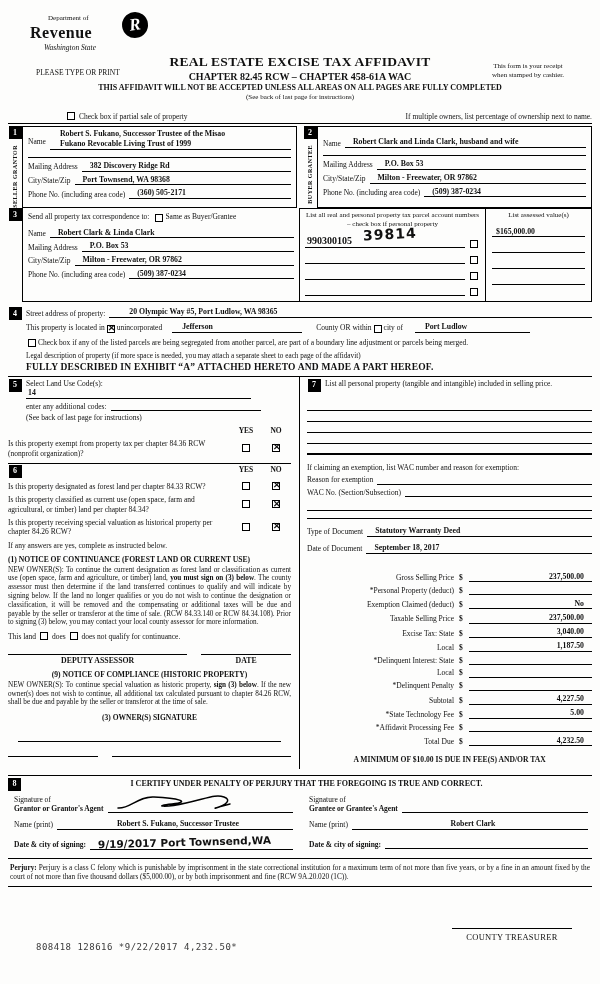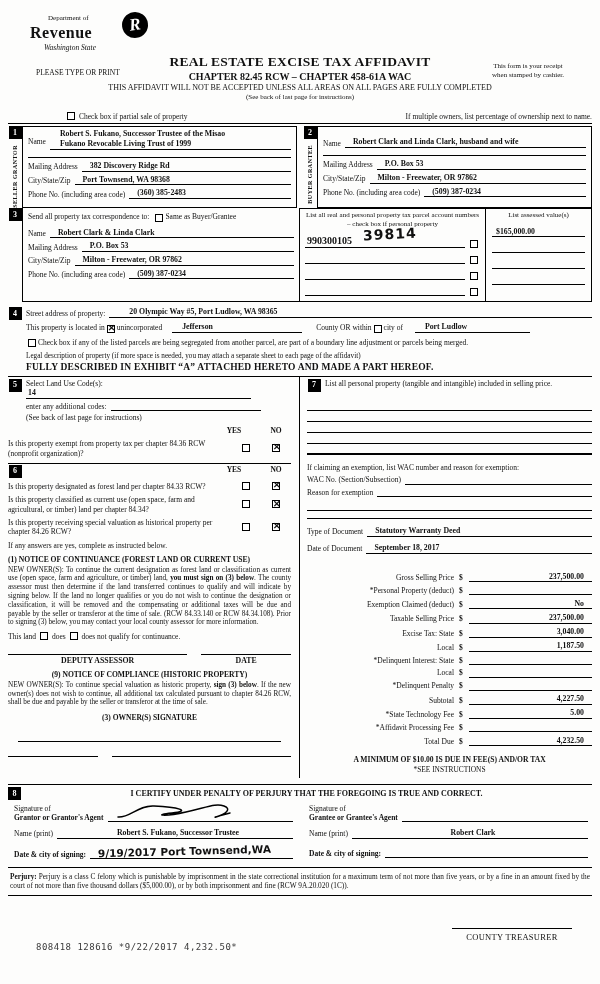--- a/index.html
+++ b/index.html
@@ -16,21 +16,21 @@
   .logo { position:absolute; left:22px; top:0; width:130px; }
   .logo-dept { font-size:7px; margin-left:18px; }
   .logo-rev { font-size:16px; font-weight:bold; letter-spacing:.5px; }
   .logo-state { font-size:7.5px; font-style:italic; margin-left:14px; }
   .logo-glyph { position:absolute; left:92px; top:-2px; width:26px; height:26px;
     background:#000; border-radius:50%; color:#fff; font-weight:bold; font-size:17px;
     display:flex; align-items:center; justify-content:center; font-style:italic;
     transform:rotate(-8deg); }
   .hdr-title { text-align:center; font-size:13.5px; font-weight:bold; padding-top:40px; letter-spacing:.3px; }
   .hdr-chapter { text-align:center; font-size:10px; font-weight:bold; }
-  .hdr-warn { text-align:center; font-size:8px; font-weight:normal; }
+  .hdr-warn { text-align:center; font-size:8px; font-weight:bold; }
   .hdr-see { text-align:center; font-size:7px; }
   .please { position:absolute; left:28px; top:54px; font-size:7.5px; }
   .receipt { position:absolute; right:18px; top:48px; width:92px; font-size:7px; text-align:center; }
   .partial-row { display:flex; justify-content:space-between; align-items:flex-end;
     border-bottom:1px solid #000; padding:2px 0 2px 57px; }
   
   .cb { display:inline-block; width:8px; height:8px; border:1px solid #000;
     position:relative; vertical-align:-1px; margin:0 2px; background:#fff; }
   .cb.checked::after { content:"\2715"; position:absolute; left:0; top:-1.5px;
     font-size:9px; line-height:9px; font-weight:bold; }
@@ -69,21 +69,21 @@
   .located { display:flex; align-items:flex-end; margin-top:4px; }
   .uval { border-bottom:1px solid #000; font-weight:bold; font-size:7.8px; padding:0 10px; min-width:95px; }
   .legal { margin-top:5px; font-size:7.2px; }
   .exhibit { font-size:9.5px; font-weight:bold; letter-spacing:.2px; margin-top:1px; }
   
   .cols { display:flex; border-top:1px solid #000; margin-top:2px; }
   .colL { width:292px; border-right:1px solid #000; padding:2px 8px 4px 0; }
   .colR { flex:1; padding:2px 0 4px 7px; }
   .secflex { display:flex; }
   .secflex .content { flex:1; padding-left:4px; }
-  .yn-head { display:flex; justify-content:flex-end; font-weight:bold; font-size:7.5px; margin-top:3px;gap:12px; }
+  .yn-head { display:flex; justify-content:flex-end; font-weight:bold; font-size:7.5px; margin-top:3px; }
   .yn-head span { width:30px; text-align:center; }
   .qrow { display:flex; align-items:center; margin-top:4px; }
   .qtext { flex:1; padding-right:2px; }
   .qcell { width:30px; text-align:center; flex-shrink:0; }
   .notice-title { text-align:center; font-weight:bold; font-size:7.6px; margin-top:5px; }
   .notice-body { text-align:justify; font-size:7.2px; line-height:1.22; margin-top:1px; }
   .sigline-pair { display:flex; gap:14px; margin-top:12px; }
   .sigline-pair > div { border-top:1px solid #000; text-align:center; font-weight:bold; font-size:7.8px; padding-top:1px; }
   .s6-deputy { flex:2; } .s6-date { flex:1; }
   .center-bold { text-align:center; font-weight:bold; margin-top:6px; }
@@ -166,21 +166,21 @@
         <div class="frow">
             <span class="flab">Mailing Address</span>
             <span class="fval">382 Discovery Ridge Rd</span>
           </div>
         <div class="frow">
             <span class="flab">City/State/Zip</span>
             <span class="fval">Port Townsend, WA 98368</span>
           </div>
         <div class="frow">
             <span class="flab">Phone No. (including area code)</span>
-            <span class="fval">(360) 385-2483</span>
+            <span class="fval">(360) 505-2171</span>
           </div>
       </div>
     </div>
     <div class="half">
       <div class="rail">
         <div class="secnum">2</div>
         <div class="vlabel">BUYER GRANTEE</div>
       </div>
       <div class="fields">
         <div class="frow" style="margin-top:8px;">
@@ -378,25 +378,25 @@
       </div>
       <div class="s7-lines" style="margin-top:8px;">
         <div></div>
         <div></div>
         <div></div>
         <div></div>
         <div style="border-bottom-width:2px;"></div>
       </div>
       <div style="margin-top:8px;">If claiming an exemption, list WAC number and reason for exemption:</div>
       <div class="frow">
+          <span class="flab">Reason for exemption</span>
+          <span class="fval"></span>
+        </div>
+      <div class="frow">
           <span class="flab">WAC No. (Section/Subsection)</span>
-          <span class="fval"></span>
-        </div>
-      <div class="frow">
-          <span class="flab">Reason for exemption</span>
           <span class="fval"></span>
         </div>
       <div class="fullline" style="margin-top:6px; min-height:8px;"></div>
       <div class="fullline" style="min-height:8px;"></div>
       <div class="frow" style="margin-top:7px;">
           <span class="flab">Type of Document</span>
           <span class="fval">Statutory Warranty Deed</span>
         </div>
       <div class="frow" style="margin-top:6px;">
           <span class="flab">Date of Document</span>
@@ -464,21 +464,20 @@
             <span class="fee-dollar">$</span>
             <span class="fee-line"></span>
           </div>
         <div class="fee-row">
             <span class="fee-label">Total Due</span>
             <span class="fee-dollar">$</span>
             <span class="fee-line">4,232.50</span>
           </div>
       </div>
       <div class="min-note">A MINIMUM OF $10.00 IS DUE IN FEE(S) AND/OR TAX</div>
-      <div class="see-inst">*SEE INSTRUCTIONS</div>
     </div>
   </div>
 
   <div class="sec8">
     <div class="certify-row">
       <div class="secnum">8</div>
       <div class="certify">I CERTIFY UNDER PENALTY OF PERJURY THAT THE FOREGOING IS TRUE AND CORRECT.</div>
     </div>
     <div class="s8-grid">
       <div class="s8-col">

